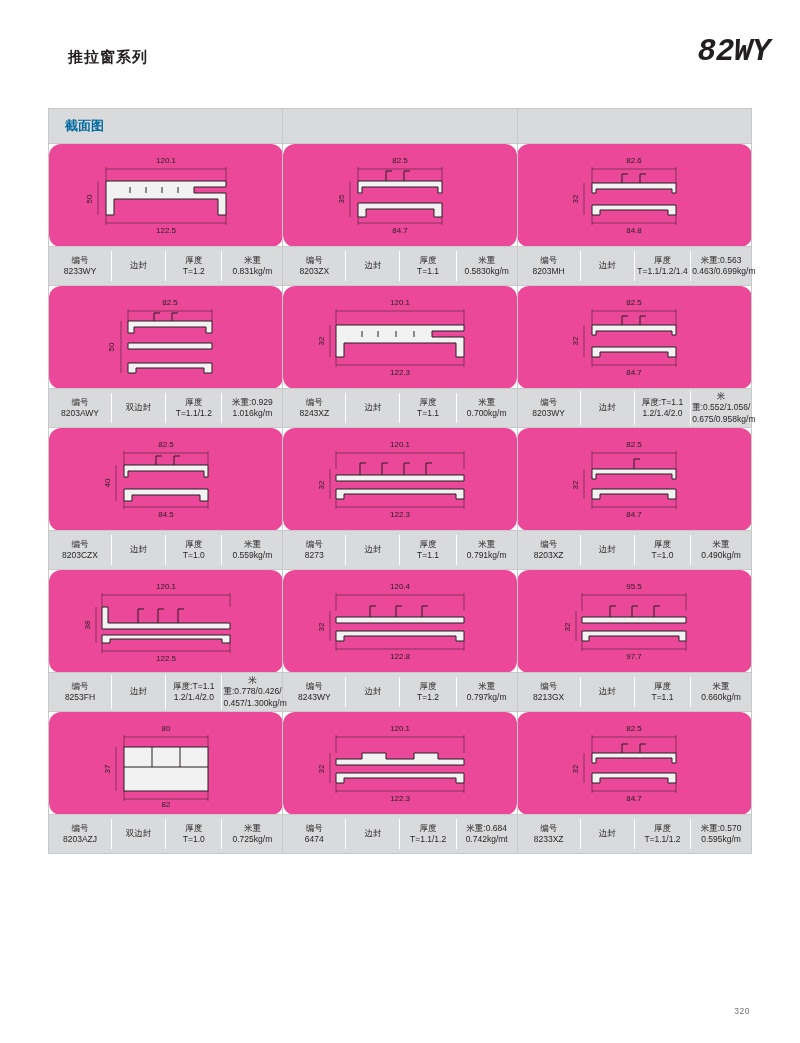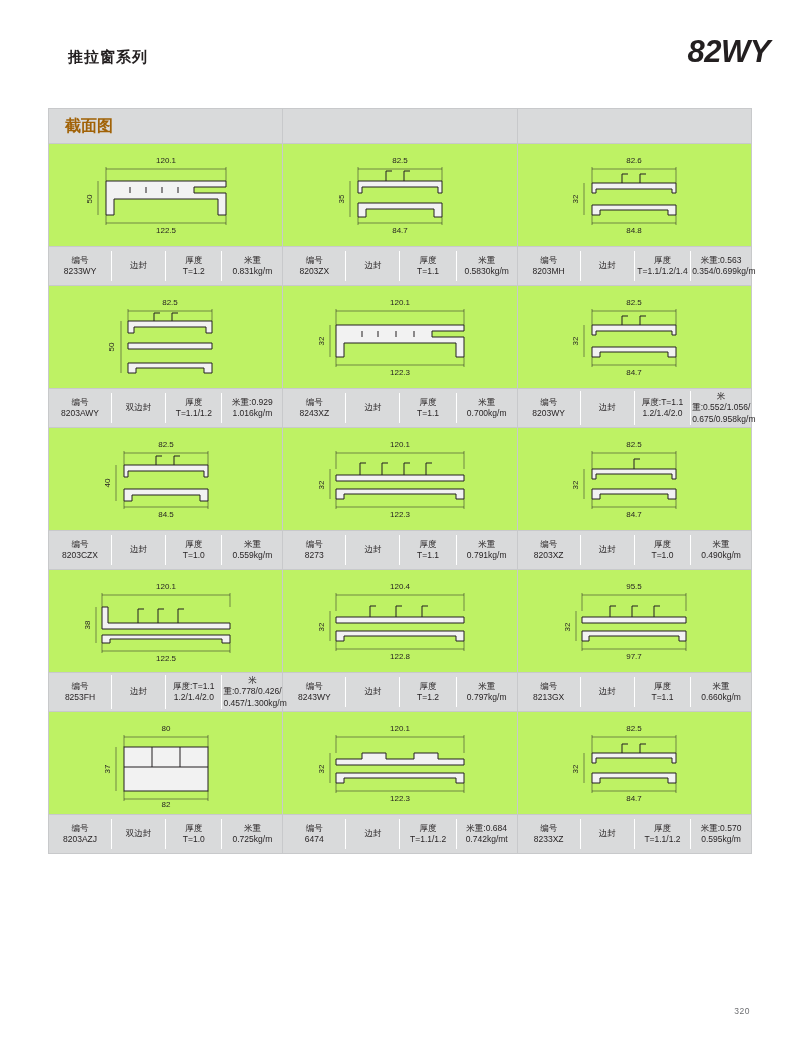--- a/index.html
+++ b/index.html
@@ -16,36 +16,36 @@
     position:absolute;left:0;top:48px;width:800px;height:44px;margin-left:20px;
   }
   .header .series{
     position:absolute;left:48px;top:0;
     font-size:15px;font-weight:bold;letter-spacing:1px;color:#231f20;
   }
   .header .code{
     position:absolute;right:50px;top:-14px;
     font-size:31px;font-weight:bold;font-style:italic;letter-spacing:-0.5px;
     color:#231f20;
-    font-family:Liberation Sans, sans-serif;
+    font-family:Liberation Mono, monospace;
   }
 
   
   .grid{
     position:absolute;left:48px;top:108px;
     width:704px;
     border-collapse:collapse;
     table-layout:fixed;
   }
   .grid td{border:1px solid #c8c9cb;padding:0;vertical-align:middle;}
 
   .title-row td{height:34px;background:#d9dadb;}
-  .title-cell{padding-left:16px !important;font-size:16px;font-weight:bold;color:#a16207;}
-
-  .fig-cell{height:102px;background:#bef264;position:relative;}
+  .title-cell{padding-left:16px !important;font-size:13px;font-weight:bold;color:#0369a1;}
+
+  .fig-cell{height:102px;background:#ec4899;position:relative;border-radius:12px;}
   .fig-wrap{width:100%;height:102px;display:flex;align-items:center;justify-content:center;}
   .fig-wrap svg{display:block;}
 
   .spec-cell{height:38px;background:#d9dadb;padding:0 !important;}
   .spec-table{width:100%;height:30px;border-collapse:collapse;table-layout:fixed;}
   .spec-table td{
     border:none;border-right:1px solid #ffffff;
     text-align:center;font-size:8.5px;line-height:1.35;color:#231f20;
     padding:0 1px;
   }
@@ -200,21 +200,21 @@
               <tbody>
                 <tr>
             <td class="sp-a">
                     <span class="sp-line1">编号</span>
                     <span class="sp-line2">8203MH</span>
                   </td>
             <td class="sp-b"><span>边封</span></td>
             <td class="sp-c tiny"><span>厚度</span><span>T=1.1/1.2/1.4</span></td>
             <td class="sp-d tiny">
                     <span class="sp-line1">米重:0.563</span>
-                    <span class="sp-line2">0.354/0.699kg/m</span>
+                    <span class="sp-line2">0.463/0.699kg/m</span>
                   </td>
           </tr>
               </tbody>
             </table>
         </td>
       </tr>
 
       <tr>
         <td class="fig-cell">
           <div class="fig-wrap">

